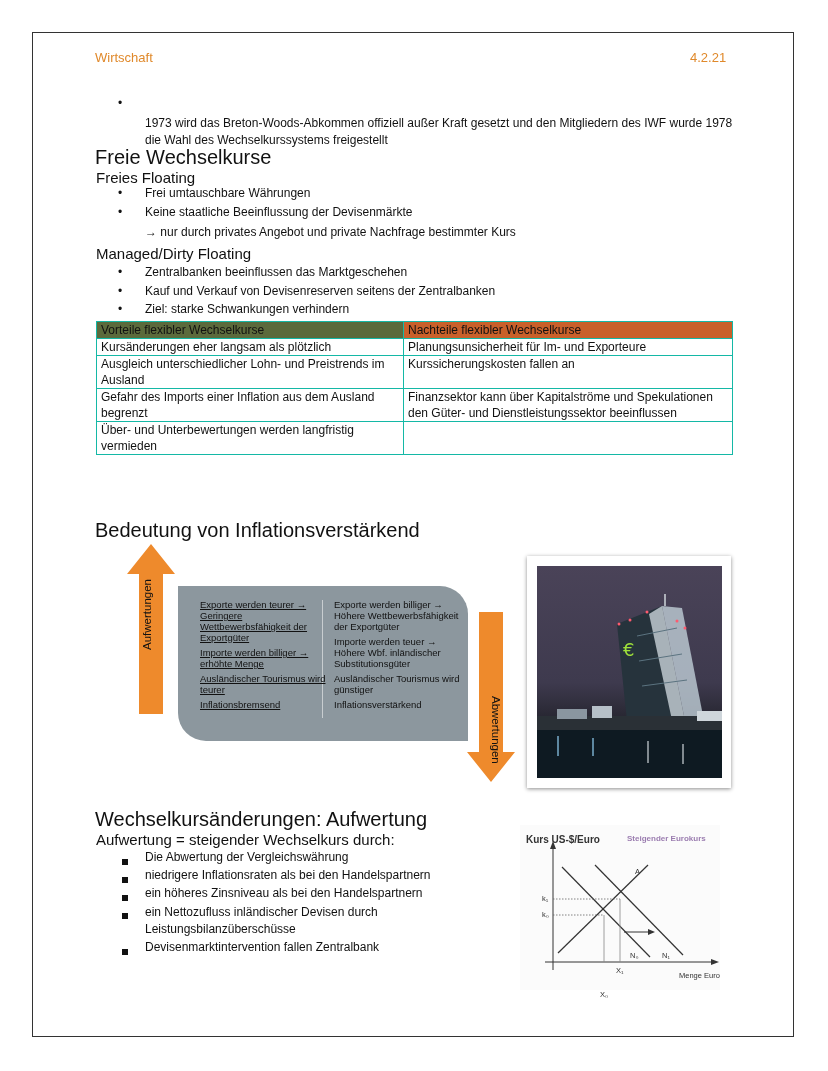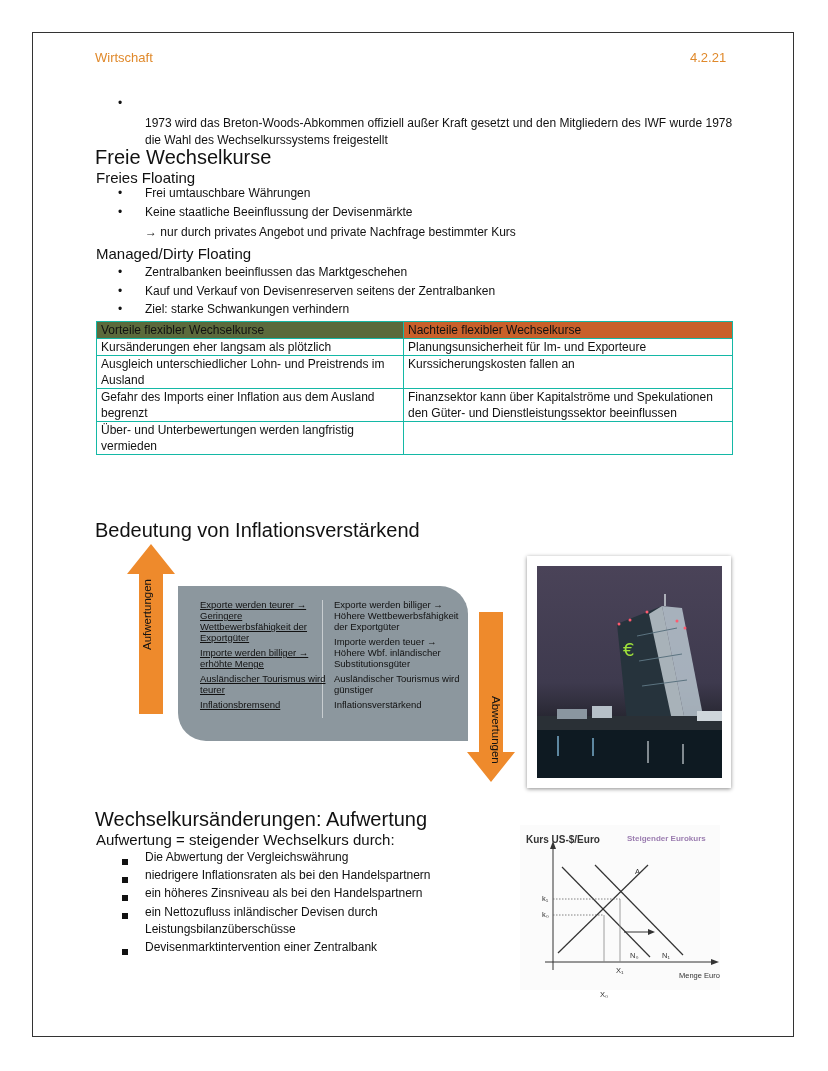--- a/index.html
+++ b/index.html
@@ -185,21 +185,21 @@
 <div class="li" style="left:122px; top:886px;">
   <span class="dot" style="top:4px;"><span class="sq"></span></span>
   <span class="txt" style="left:23px;">ein höheres Zinsniveau als bei den Handelspartnern</span>
 </div>
 <div class="li" style="left:122px; top:904px; width:300px;">
   <span class="dot" style="top:4px;"><span class="sq"></span></span>
   <span class="txt" style="left:23px; white-space:normal; width:280px; line-height:17px;">ein Nettozufluss inländischer Devisen durch Leistungsbilanzüberschüsse</span>
 </div>
 <div class="li" style="left:122px; top:940px;">
   <span class="dot" style="top:4px;"><span class="sq"></span></span>
-  <span class="txt" style="left:23px;">Devisenmarktintervention einer Zentralbank</span>
+  <span class="txt" style="left:23px;">Devisenmarktintervention fallen Zentralbank</span>
 </div>
 
 <div class="graph">
   <svg width="200" height="165" viewBox="0 0 200 165" style="position:absolute;left:0;top:0;">
 
     <line x1="33" y1="145" x2="33" y2="20" stroke="#333" stroke-width="1"></line>
     <polygon points="33,16 30,24 36,24" fill="#333"></polygon>
     <line x1="25" y1="137" x2="195" y2="137" stroke="#333" stroke-width="1"></line>
     <polygon points="199,137 191,134 191,140" fill="#333"></polygon>
 

